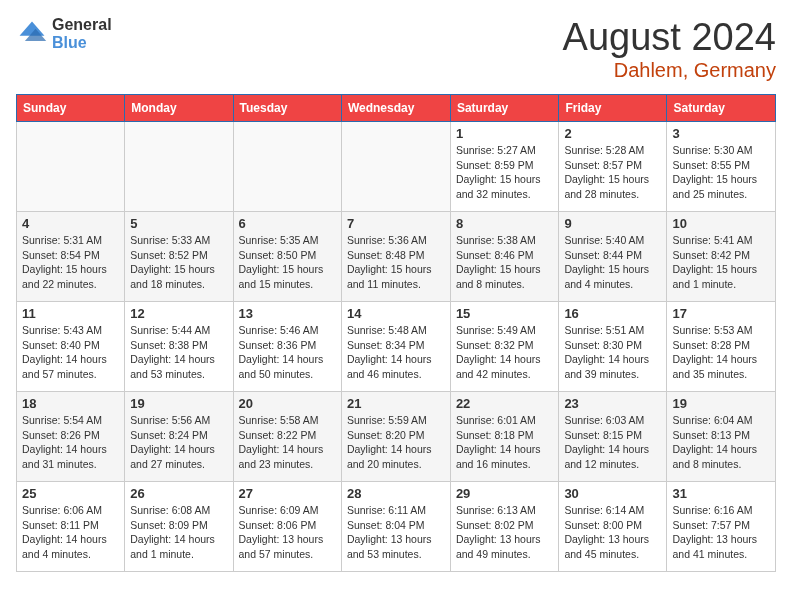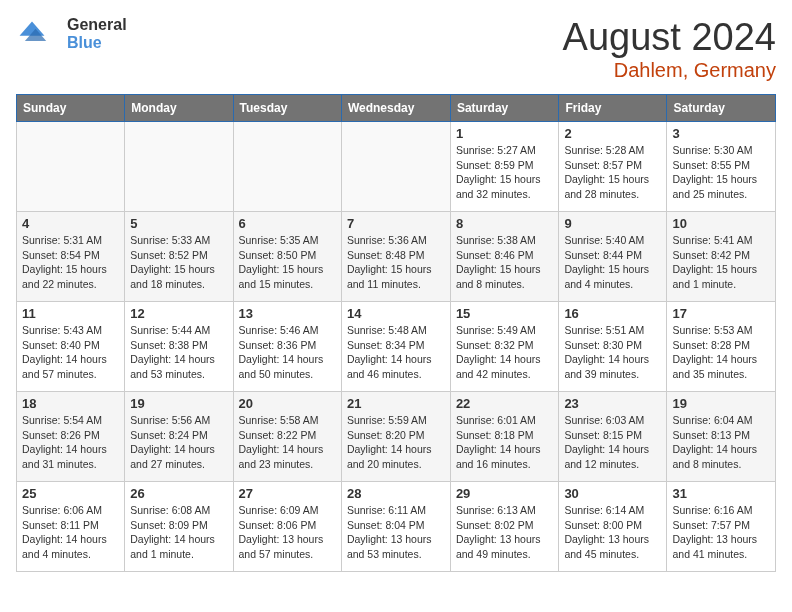--- a/index.html
+++ b/index.html
@@ -12,21 +12,21 @@
     }
     .header {
       display: flex;
       justify-content: space-between;
       align-items: flex-start;
       margin-bottom: 12px;
     }
     .logo {
       display: flex;
       align-items: center;
-      gap: 19px;
+      gap: 4px;
     }
     .logo-text {
       display: flex;
       flex-direction: column;
       line-height: 1.1;
     }
     .logo-general {
       font-size: 16px;
       font-weight: bold;
       color: #333;
@@ -51,21 +51,21 @@
     .location {
       font-size: 20px;
       color: #c2410c;
     }
     .calendar {
       width: 100%;
       border-collapse: collapse;
       font-size: 11px;
     }
     .calendar th {
-      background: #737373;
+      background: #ef4444;
       color: #fff;
       text-align: left;
       padding: 6px 6px;
       font-size: 12px;
       font-weight: bold;
       border: 1px solid #2a6aaf;
     }
     .calendar td {
       border: 1px solid #ccc;
       vertical-align: top;

